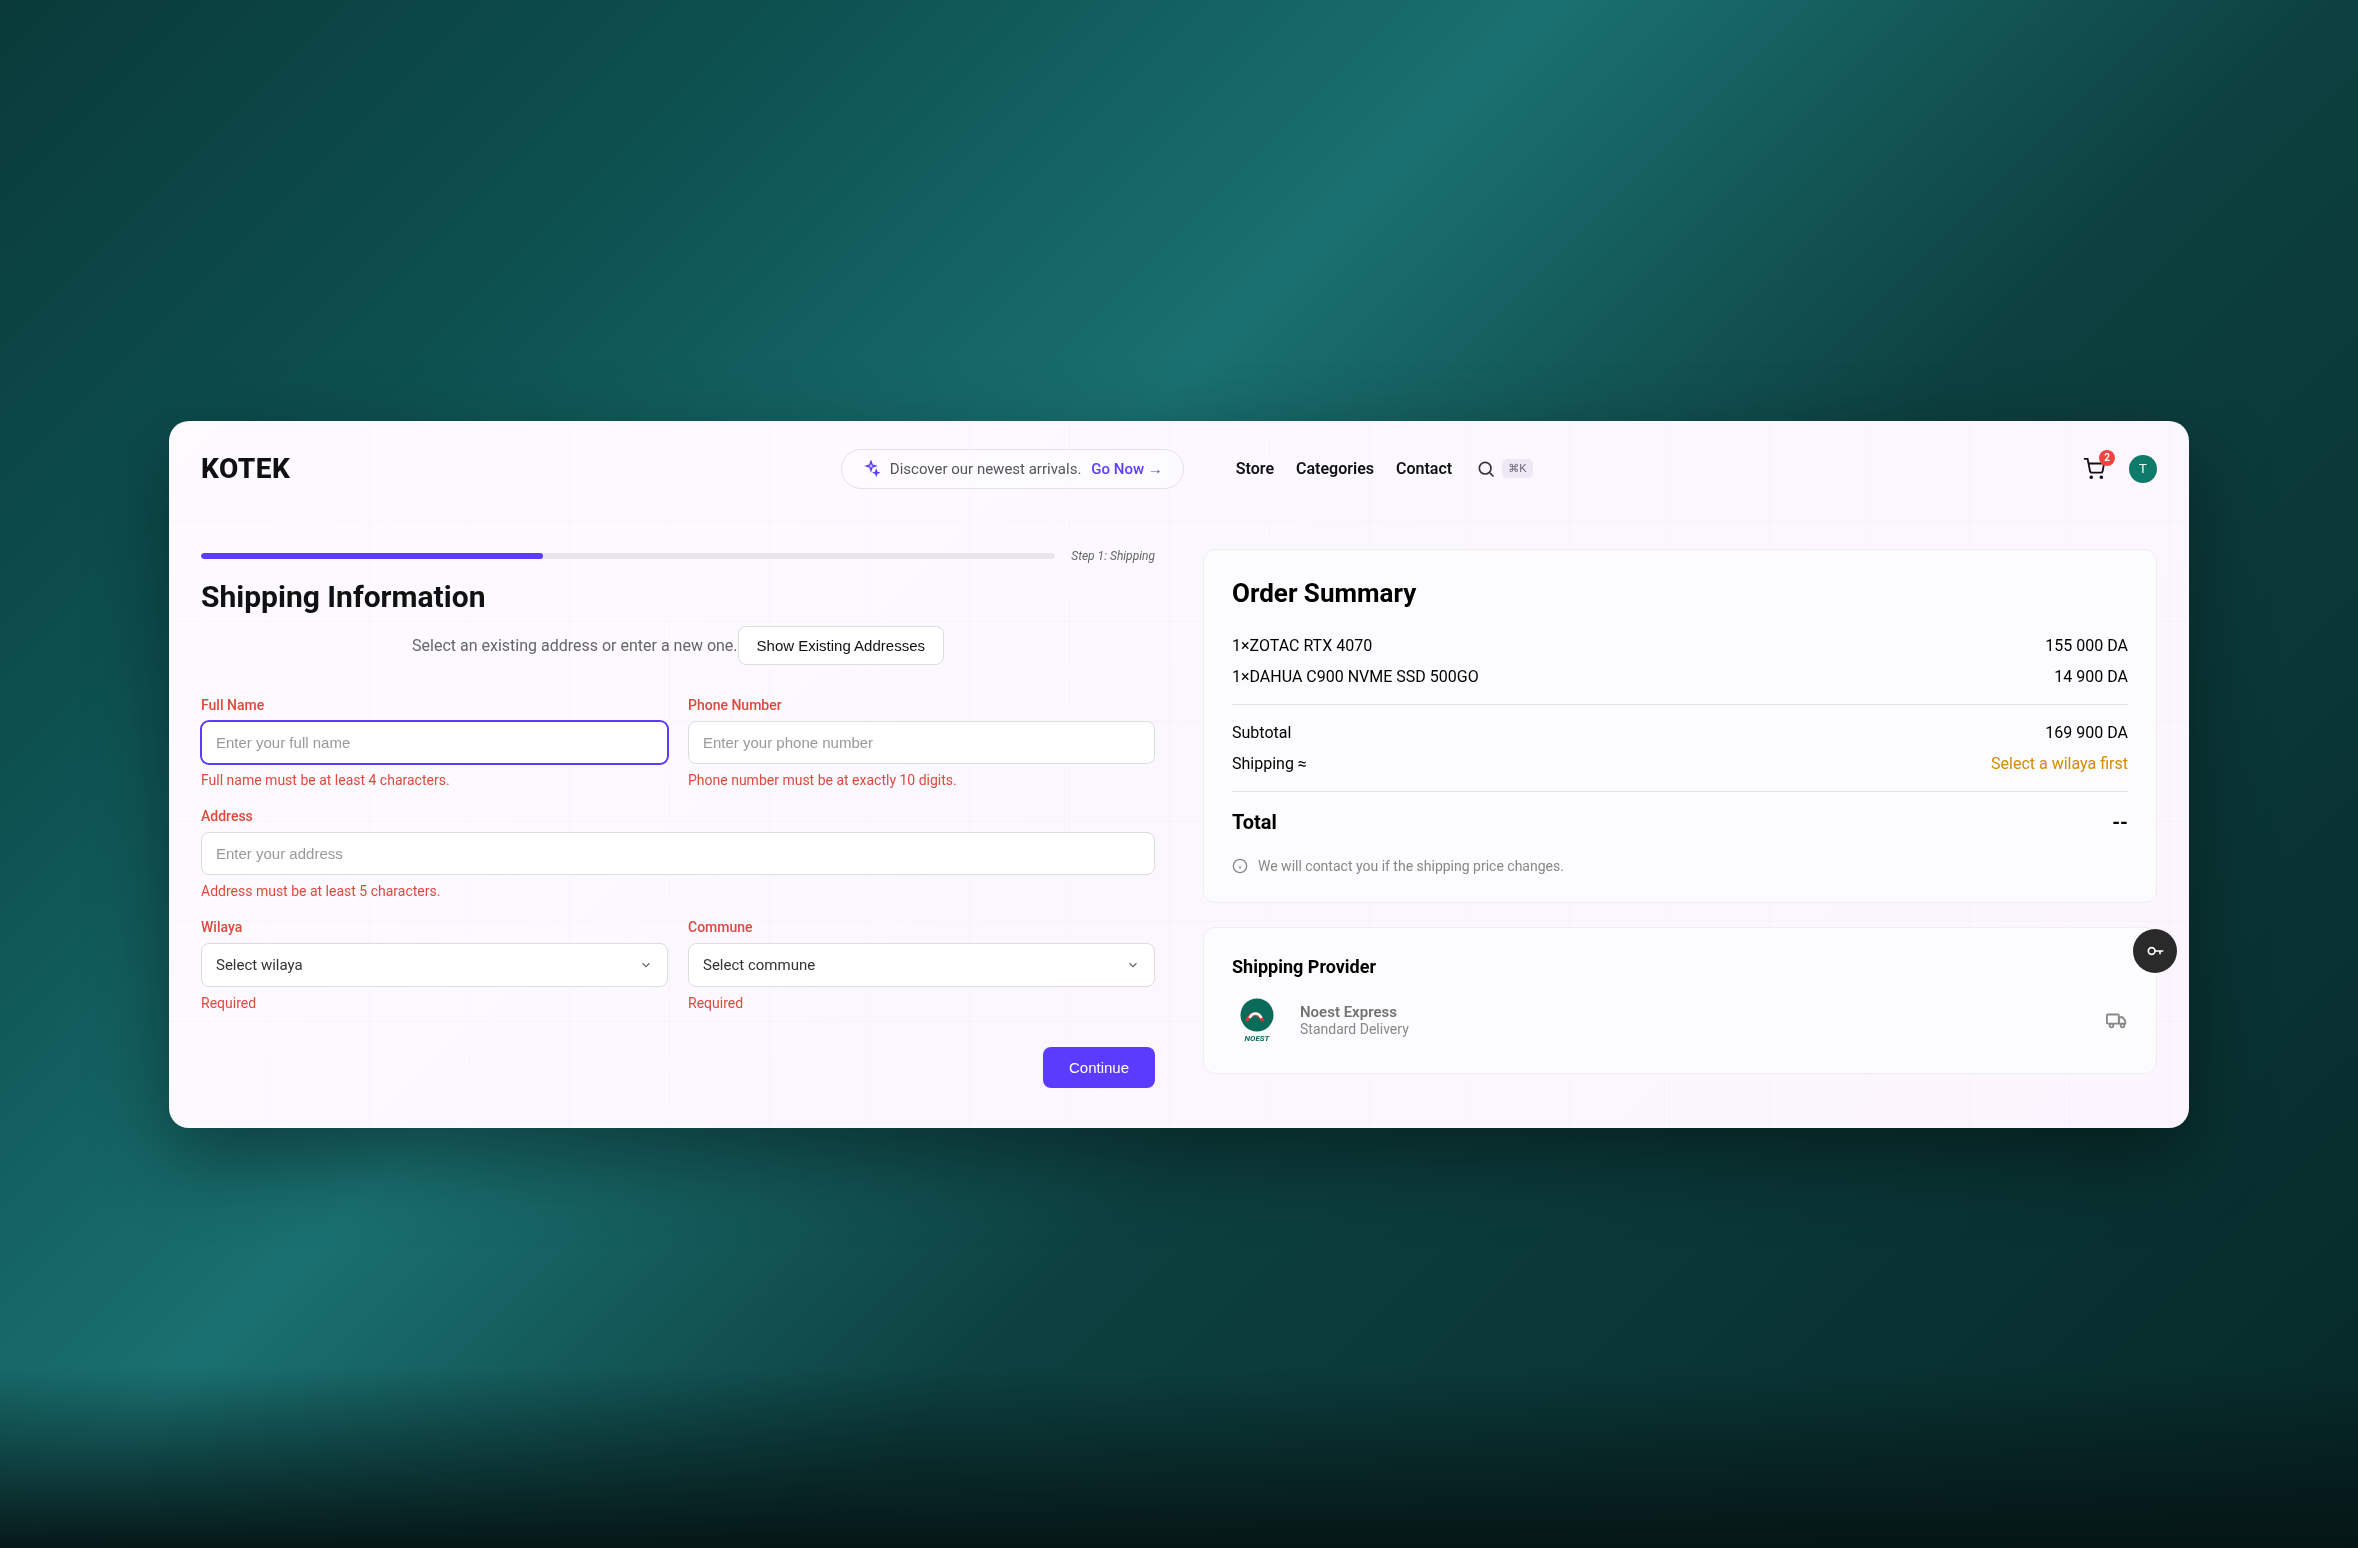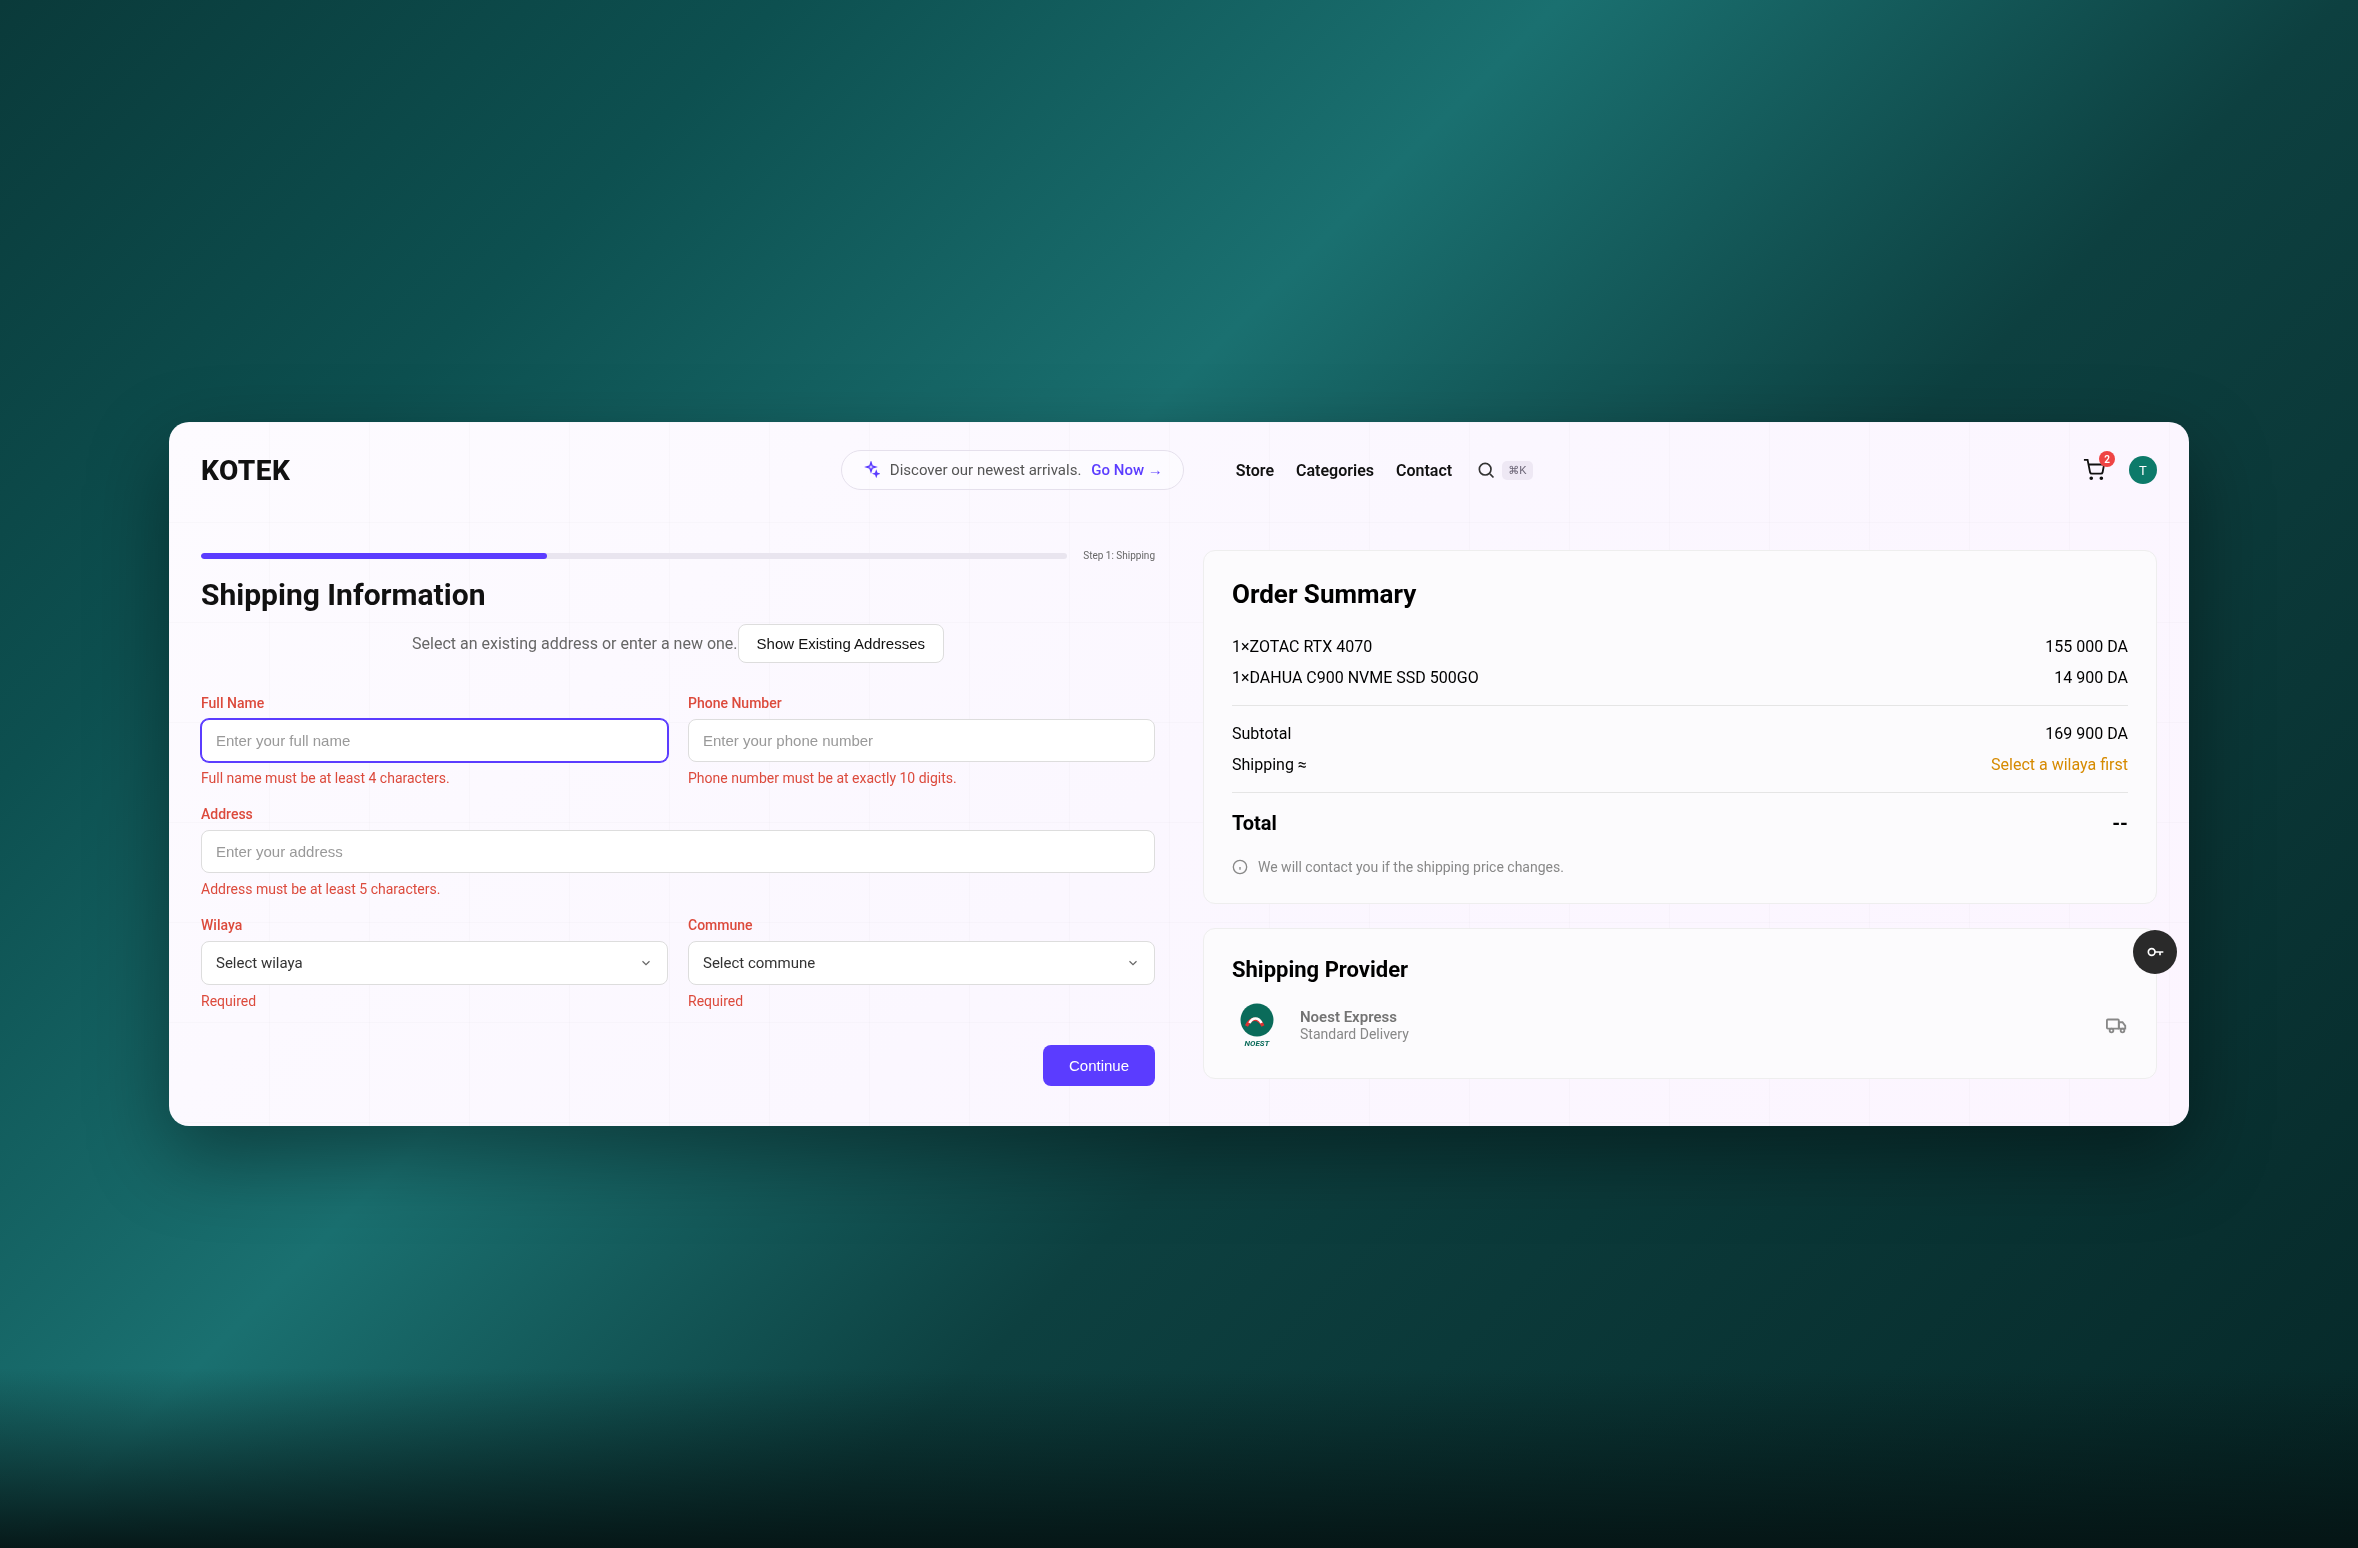--- a/index.html
+++ b/index.html
@@ -148,21 +148,21 @@
   background: #5b3cff;
   border-radius: 4px;
 }
 .step-row {
   display: flex;
   align-items: center;
   gap: 16px;
   margin-bottom: 16px;
 }
 .step-row .progress-track { flex: 1; }
-.step-label { font-size: 10px; color: #666; white-space: nowrap; }
+.step-label { font-size: 12px; color: #666; white-space: nowrap; font-style: italic; }
 h1.section-title {
   font-size: 30px;
   font-weight: 700;
   color: #111;
   margin-bottom: 12px;
 }
 .section-sub {
   font-size: 16px;
   color: #666;
   margin-bottom: 0;
@@ -252,21 +252,21 @@
 }
 .line { display: flex; justify-content: space-between; font-size: 16px; margin-bottom: 12px; }
 .divider { height: 1px; background: #e5e5e5; margin: 18px 0; }
 .total-line { font-size: 20px; font-weight: 700; display: flex; justify-content: space-between; }
 .wilaya-note { color: #d68a00; text-align: right; }
 .info-row {
   display: flex; gap: 10px; align-items: center;
   color: #888; font-size: 14px; margin-top: 24px;
 }
 .provider-card { margin-top: 24px; }
-.provider-card h3 { font-size: 22px; font-weight: 700; margin-bottom: 18px; }
+.provider-card h3 { font-size: 18px; font-weight: 700; margin-bottom: 18px; }
 .provider-row { display: flex; align-items: center; gap: 18px; }
 .provider-logo {
   width: 50px; height: 50px;
   display: flex; flex-direction: column; align-items: center; justify-content: center; font-style: italic;
 }
 .provider-name { font-size: 15px; font-weight: 600; color: #737373; }
 .provider-sub { font-size: 14px; color: #888; }
 .truck-icon { margin-left: auto; color: #888; }
 .fab {
   position: absolute;

